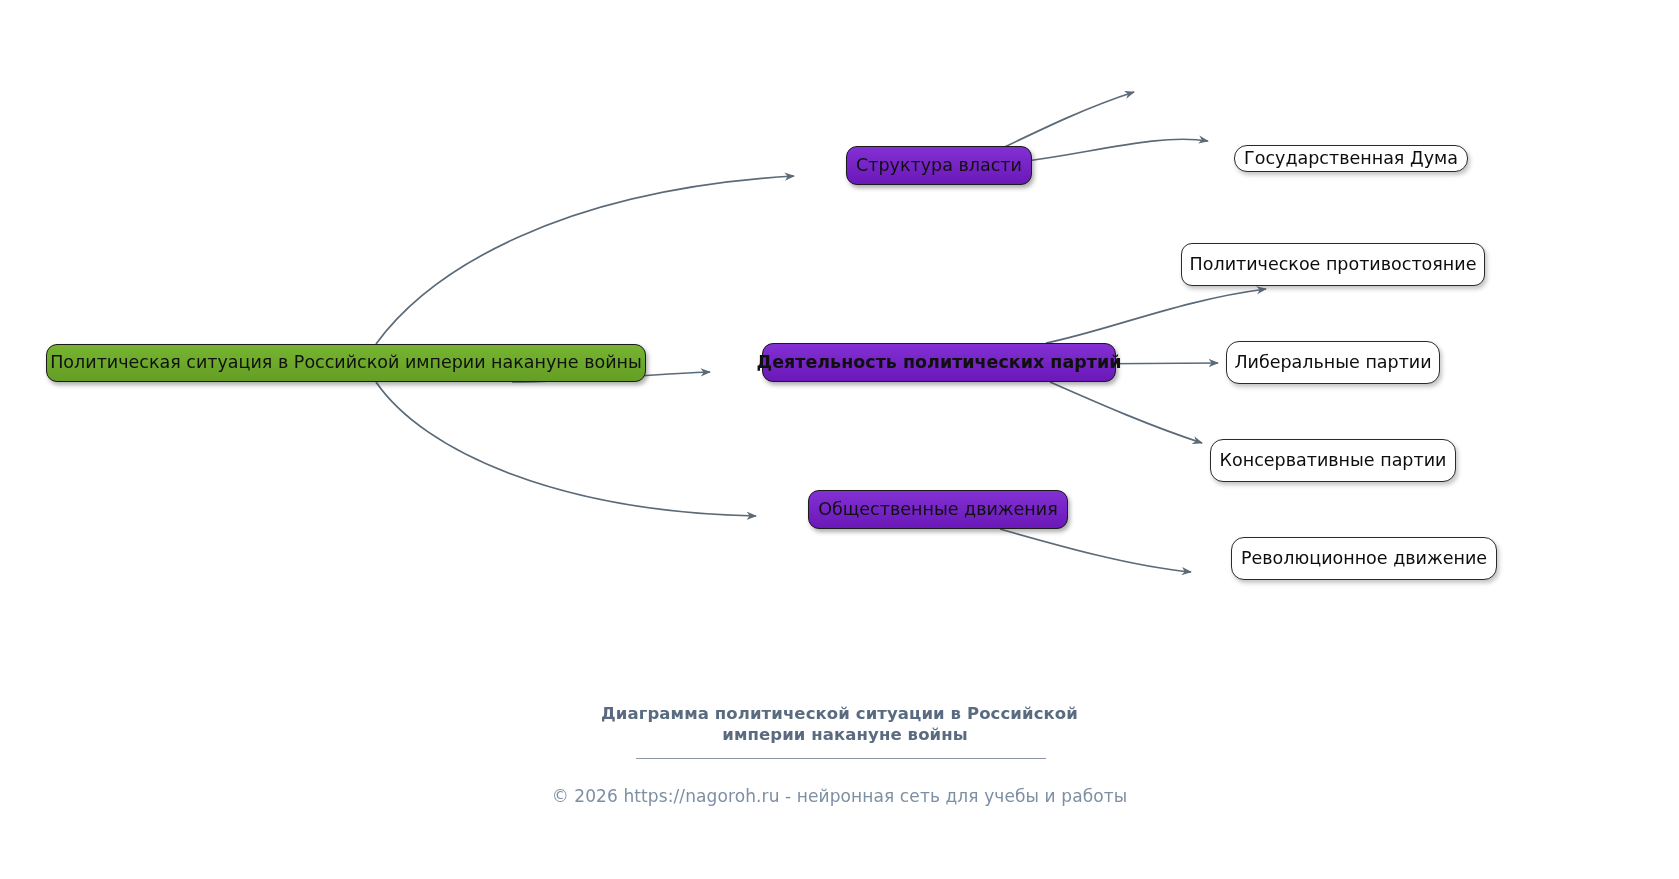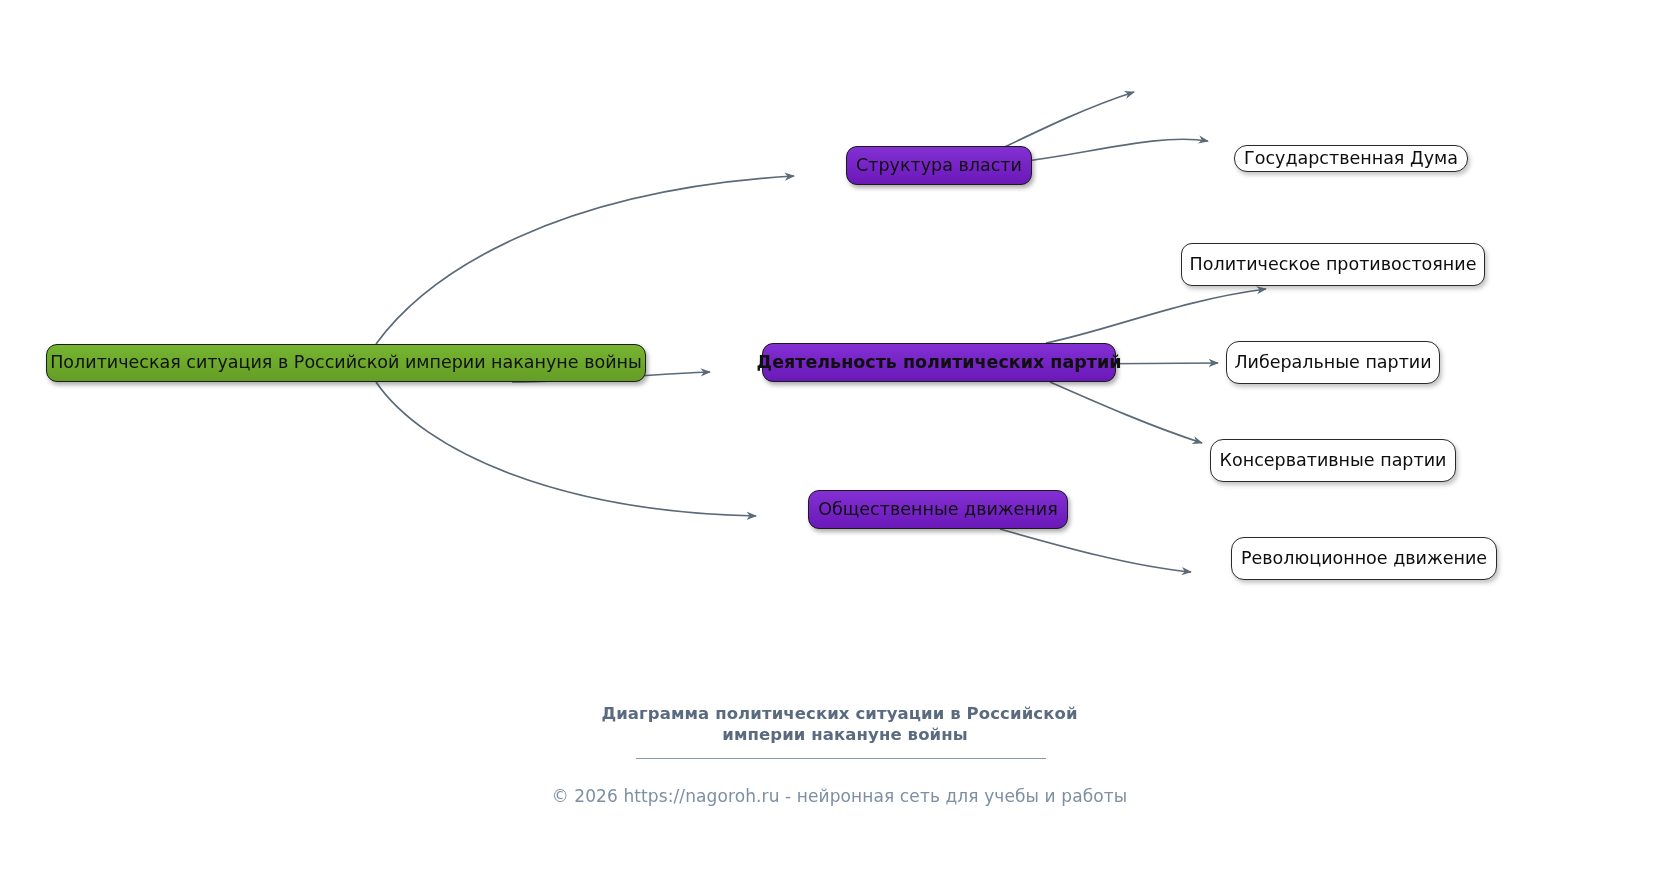--- a/index.html
+++ b/index.html
@@ -160,21 +160,21 @@
 
   <div class="node node-leaf" style="left: 1210px; top: 439px; width: 246px; height: 43px;">
     <span class="node-label">Консервативные партии</span>
   </div>
 
   <div class="node node-leaf" style="left: 1199px; top: 537px; width: 266px; height: 43px; margin-left: 32px;">
     <span class="node-label">Революционное движение</span>
   </div>
 
   <div class="footer footer-title" style="color: rgb(90, 107, 128);">
-    <span>Диаграмма политических ситуации в Российской</span>
+    <span>Диаграмма политической ситуации в Российской</span>
     <span class="line2">империи накануне войны</span>
   </div>
 
   <div class="footer-rule"></div>
 
   <div class="footer footer-copy" style="color: rgb(125, 143, 163);">© 2026 https://nagoroh.ru - нейронная сеть для учебы и работы</div>
 
 </div>
 
 </body></html>

